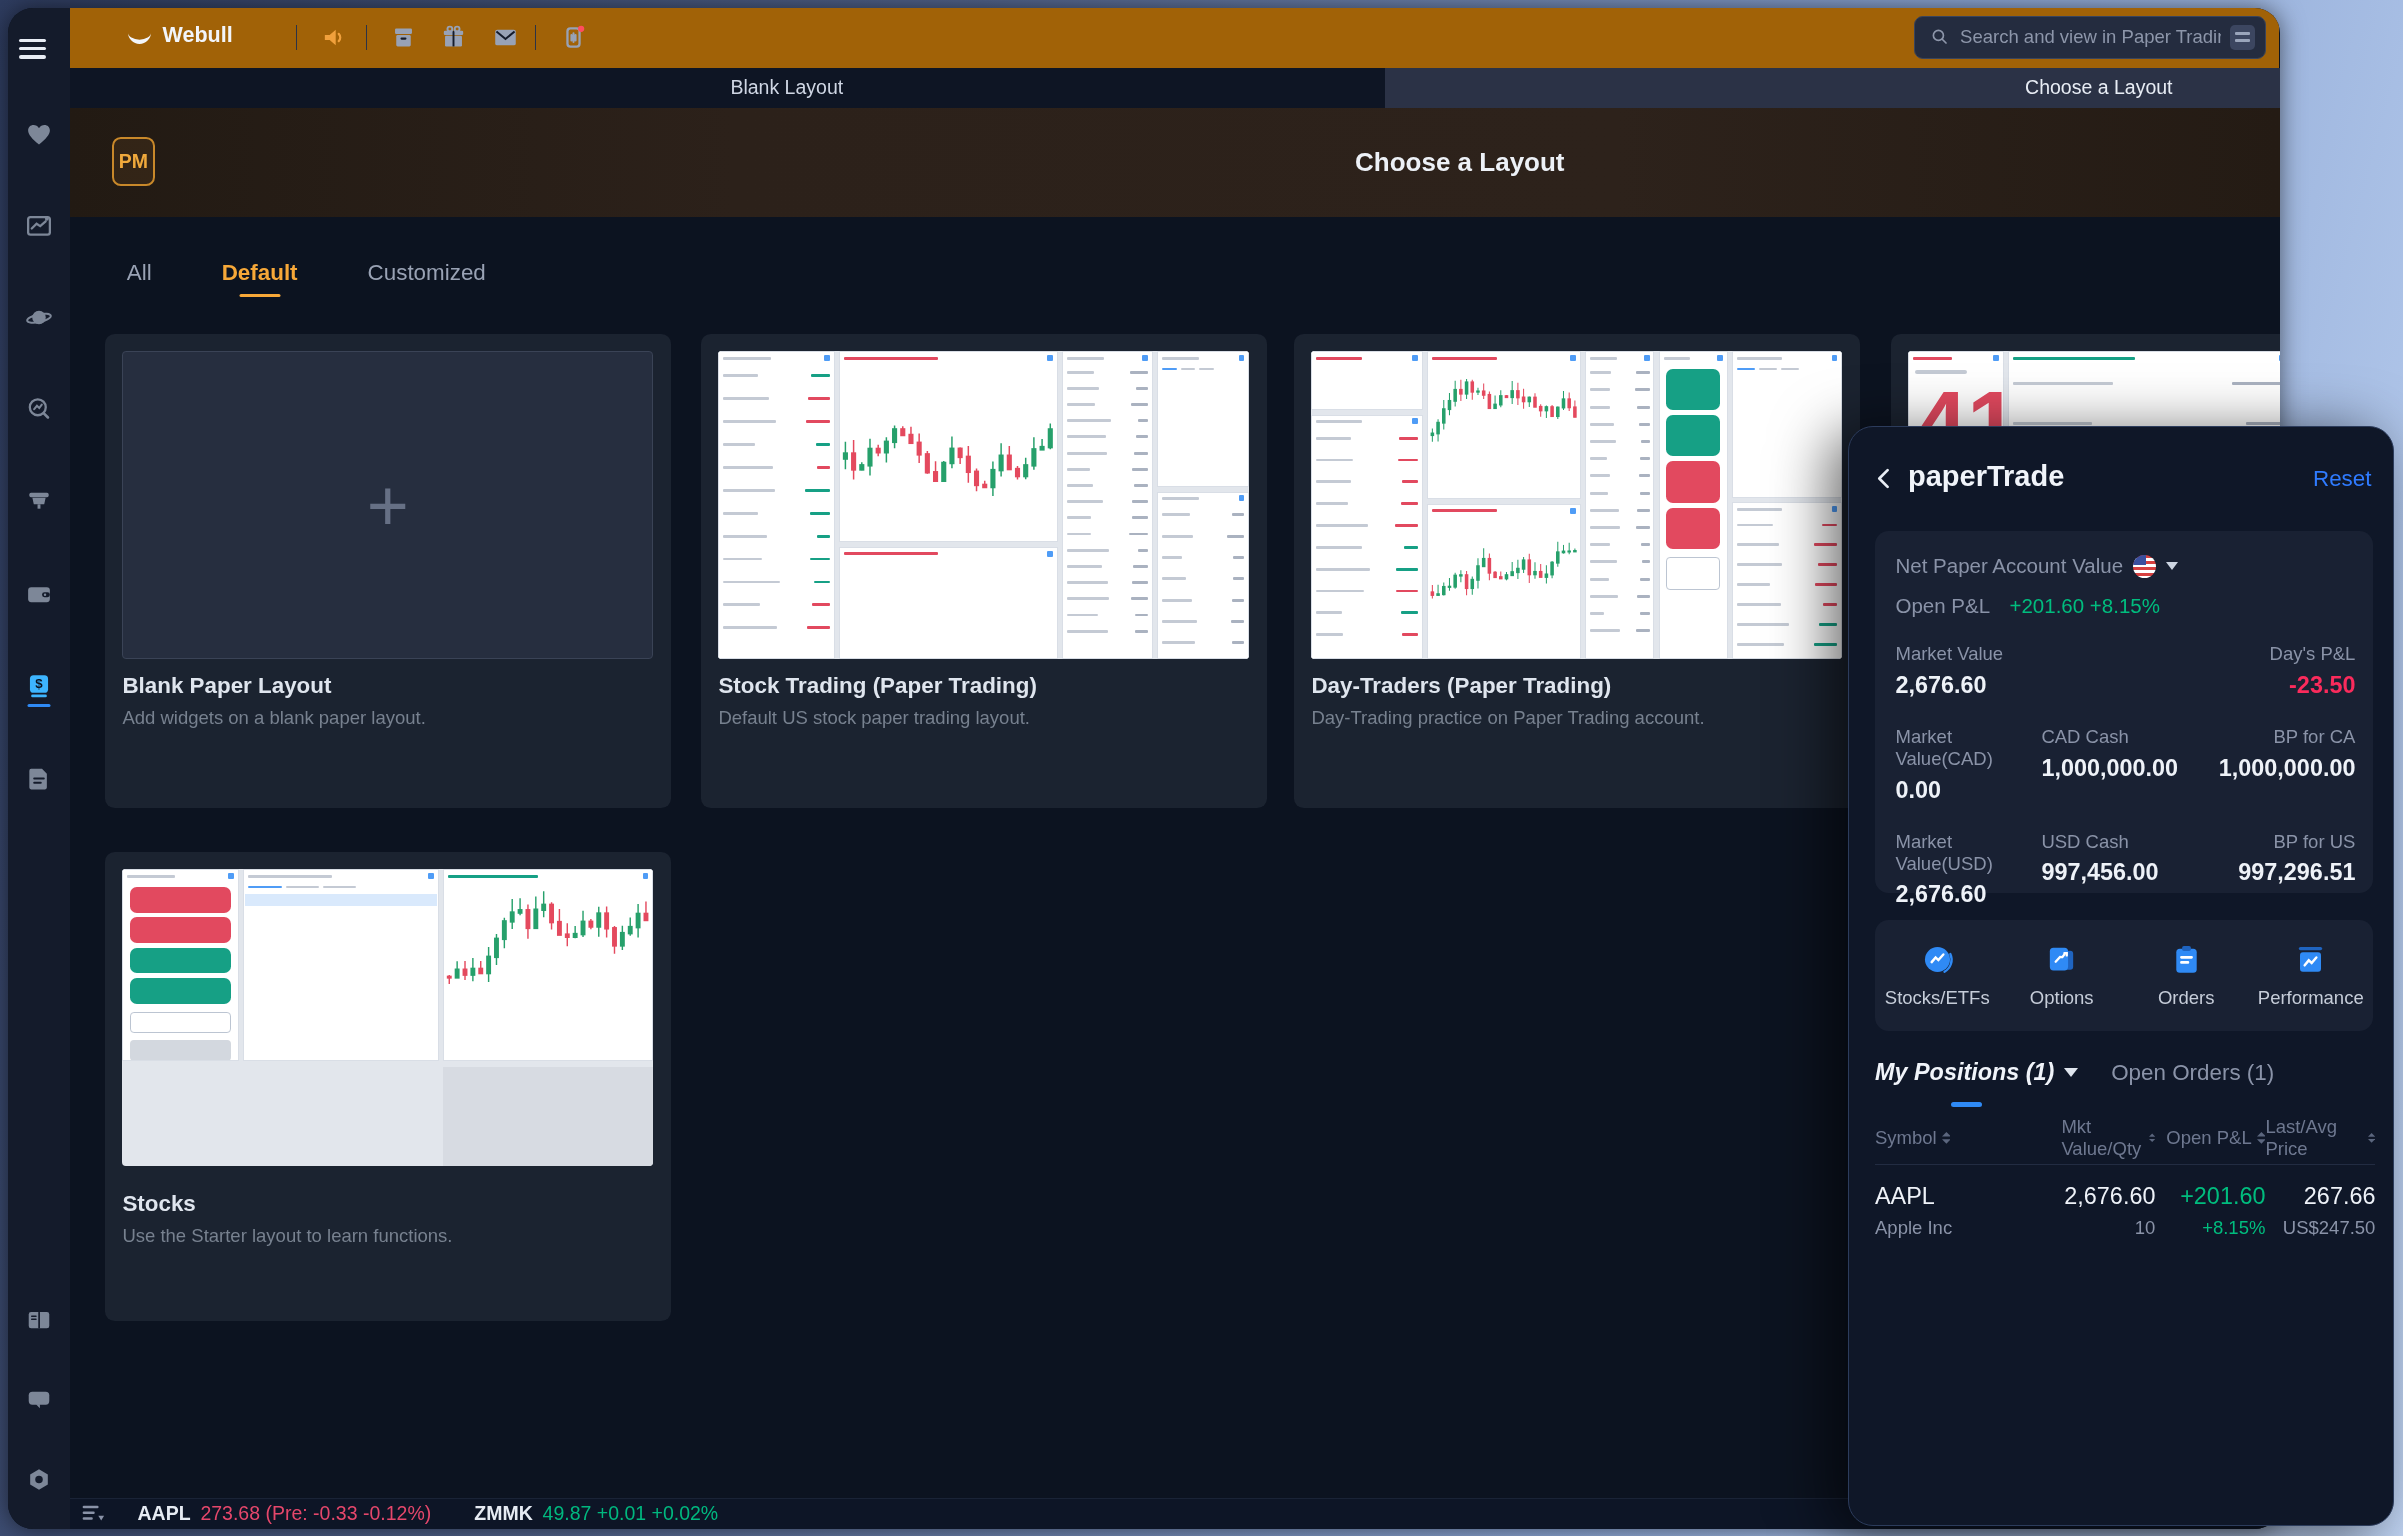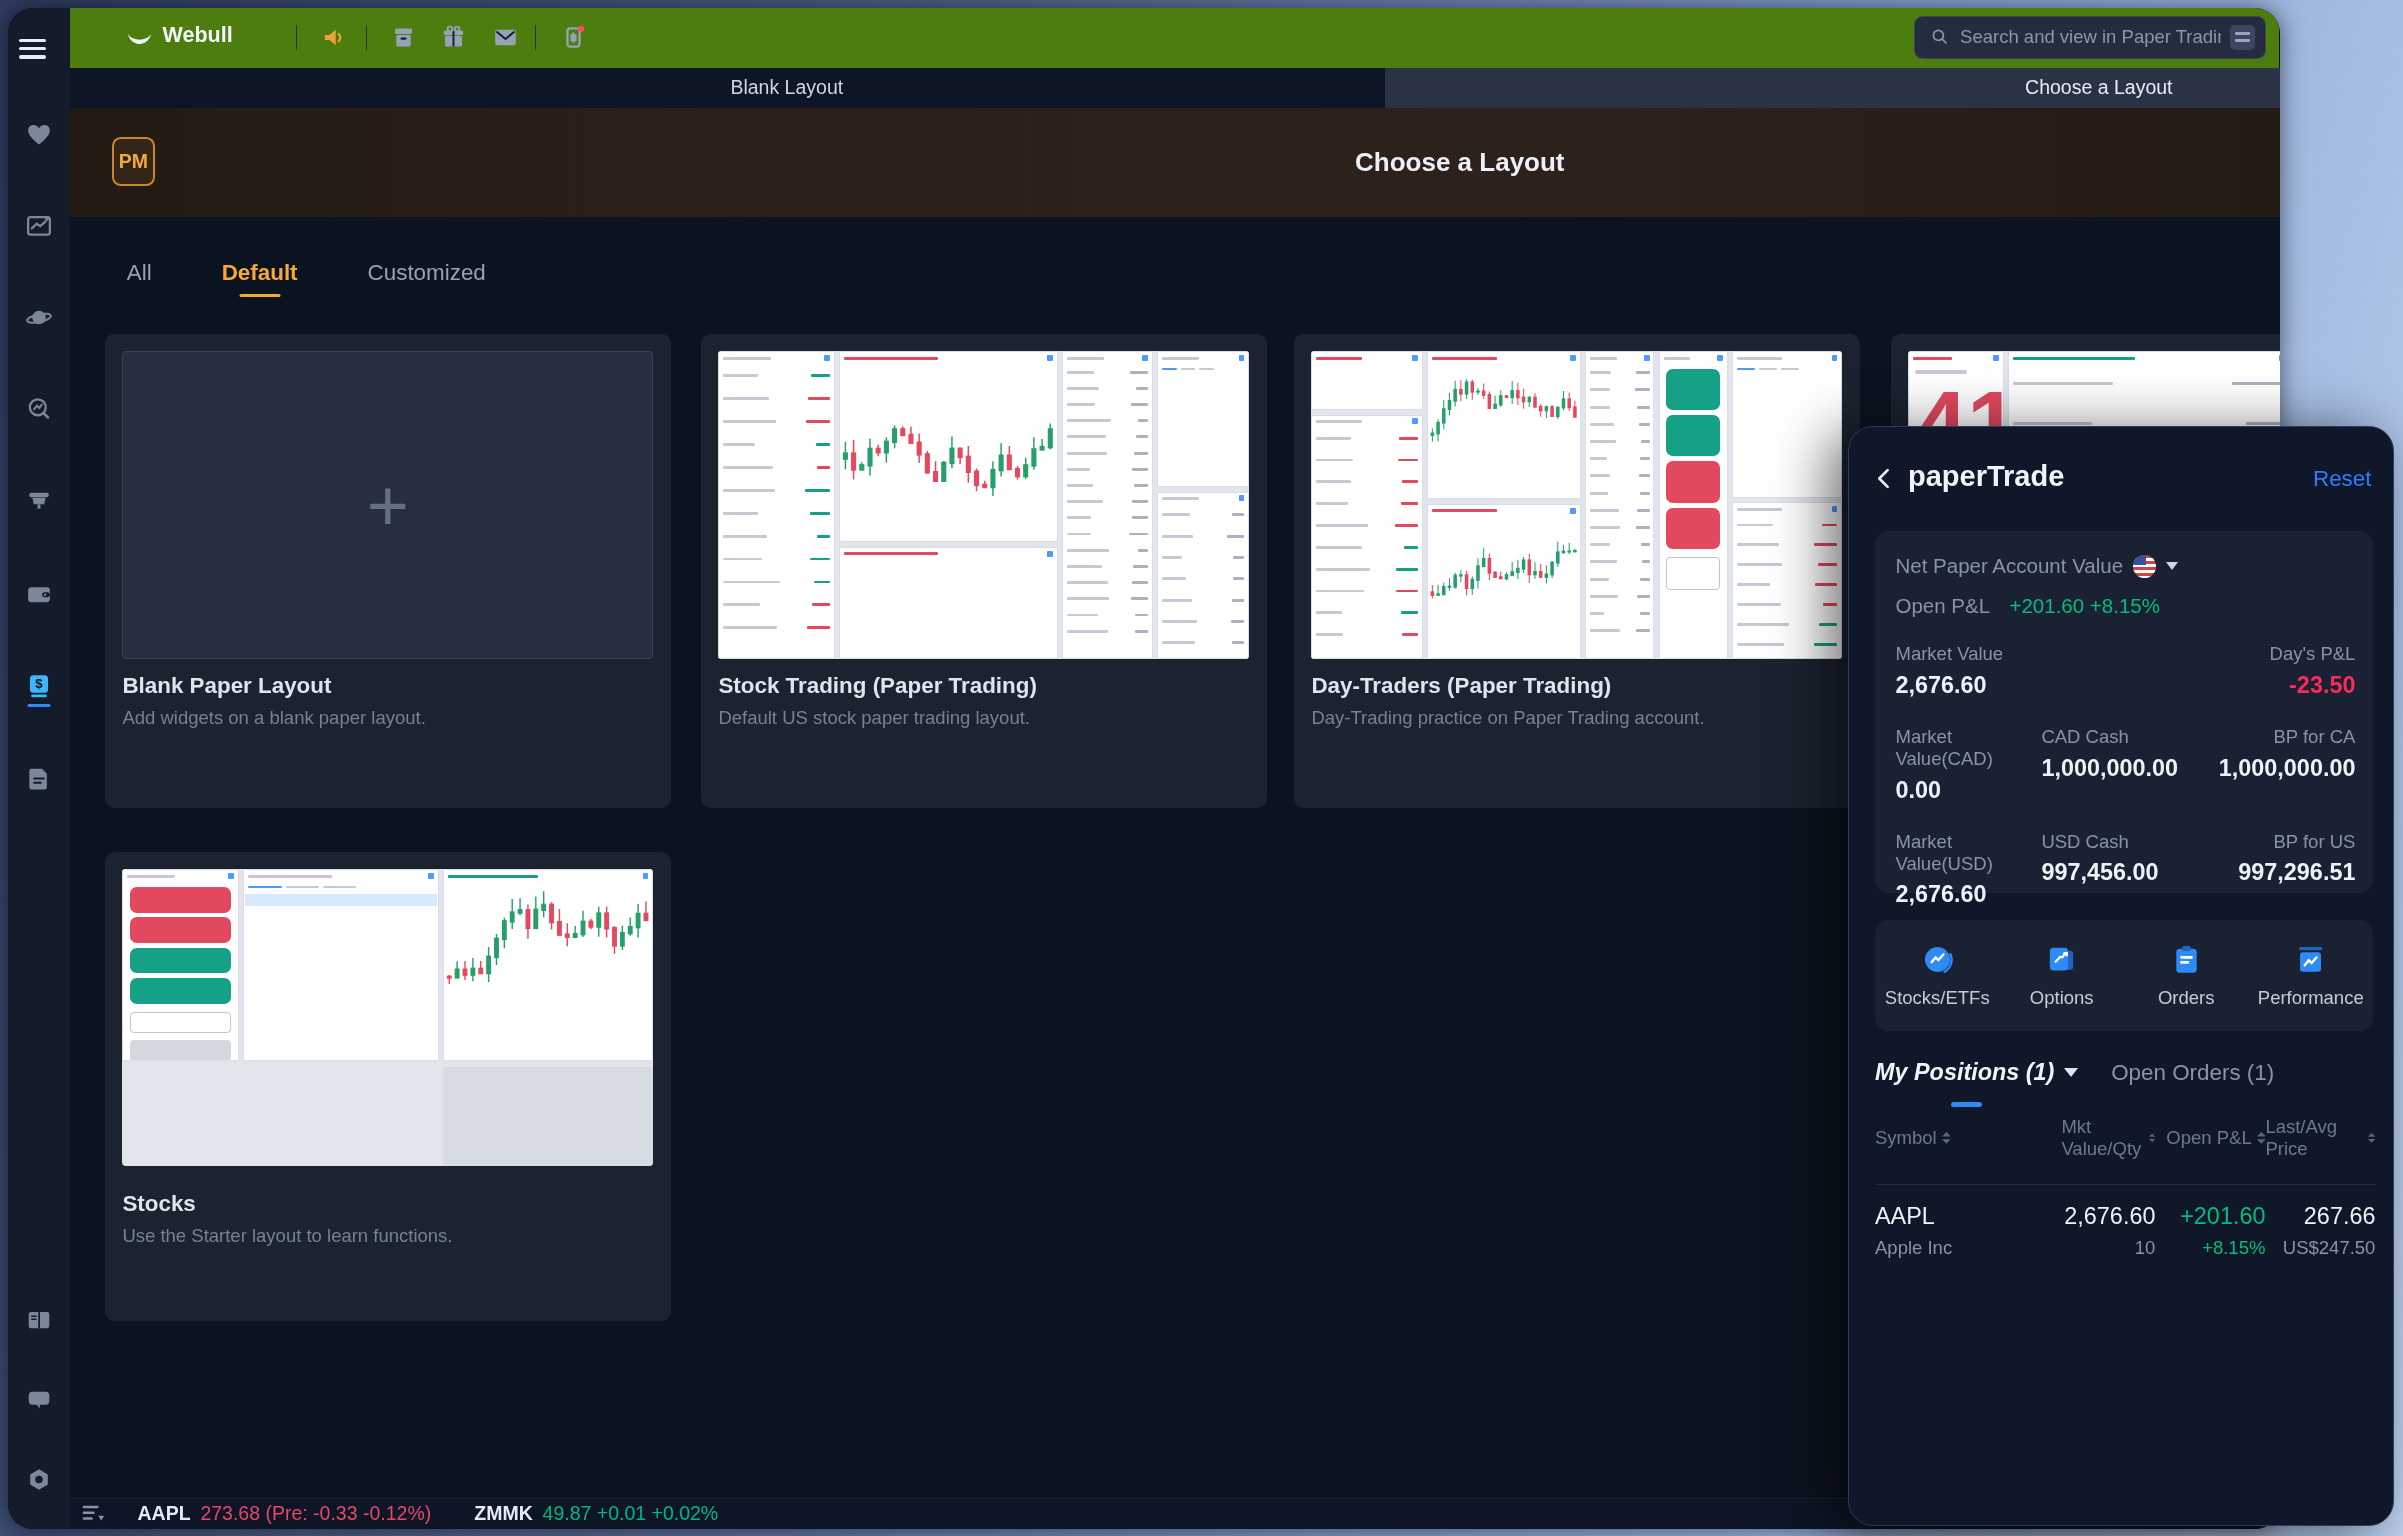--- a/index.html
+++ b/index.html
@@ -11,21 +11,21 @@
     background:#0c1320;overflow:hidden;box-shadow:0 0 25px rgba(0,0,0,.55)}
   
   #sidebar{position:absolute;left:0;top:0;width:62px;height:100%;background:#141b2b;z-index:3}
   .burger{position:absolute;left:11.7px;top:31px;width:27px;height:21.5px;cursor:pointer}
   .burger i{display:block;height:3.4px;background:#e8edf5;border-radius:2px;margin-bottom:4.9px}
   .side-ic{position:absolute;left:50%;transform:translateX(-50%);width:29px;height:29px;color:#7d8798}
   .side-ic svg{width:29px;height:29px;display:block}
   .side-ic.active{color:#3db5ff}
   .side-ic.active::after{content:"";position:absolute;left:2.9px;right:2.9px;bottom:-6.8px;height:2.9px;background:#2f8af5;border-radius:2px}
   
-  #topbar{position:absolute;left:62px;top:0;right:1px;height:60px;background:#4d7c0f}
+  #topbar{position:absolute;left:62px;top:0;right:1px;height:60px;background:#a16207}
   .brand{position:absolute;left:55px;top:13.7px;display:flex;align-items:center;gap:8.8px}
   .brand svg{width:29px;height:29px}
   .brand span{color:#f2f5fa;font-size:21.5px;font-weight:700}
   .tb-ic{position:absolute;top:15.6px;width:29px;height:29px;color:#98a2b6}
   .tb-ic svg{width:29px;height:29px;display:block}
   .tb-div{position:absolute;top:17.6px;width:1px;height:25px;background:#2b3347}
   .search{position:absolute;right:12.7px;top:7.8px;width:352px;height:43px;background:#242c3f;border:1px solid #39445c;
     border-radius:8.8px;display:flex;align-items:center;padding:0 9.8px 0 13.7px;gap:9.8px}
   .search svg{width:21.5px;height:21.5px;flex:0 0 auto}
   .search .ph{color:#8d96aa;font-size:18.5px;flex:1;white-space:nowrap;overflow:hidden}
@@ -104,21 +104,21 @@
     display:grid;grid-template-columns:repeat(4,1fr);align-items:center}
   .action{display:flex;flex-direction:column;align-items:center;gap:9.8px;cursor:pointer}
   .action svg{width:35px;height:35px}
   .action span{color:#c6cdd9;font-size:18.5px}
   .p-tabs{position:absolute;left:26px;top:632px;display:flex;align-items:center;gap:33px}
   .ptab1{display:flex;align-items:center;gap:9.8px;color:#f0f4fa;font-size:23.4px;font-weight:700;font-style:italic;cursor:pointer;position:relative}
   .ptab1 .caret2{width:0;height:0;border-left:7.8px solid transparent;border-right:7.8px solid transparent;border-top:9.8px solid #dfe5ee}
   .ptab1::after{content:"";position:absolute;left:76px;top:43px;width:31px;height:4.9px;border-radius:2.9px;background:#2f8af5}
   .ptab2{color:#8a93a8;font-size:22.4px;cursor:pointer}
   .ptable{position:absolute;left:26px;top:689px;right:17.6px}
-  .phead{display:grid;grid-template-columns:1fr 94px 110px 110px;color:#6e7890;font-size:18.5px;padding-bottom:24px;border-bottom:1px solid #222c42}
+  .phead{display:grid;grid-template-columns:1fr 94px 110px 110px;color:#6e7890;font-size:18.5px;padding-bottom:4px;border-bottom:1px solid #222c42}
   .phead div{display:flex;align-items:center;gap:4.9px}
   .phead div.r{justify-content:flex-end}
   .prow{display:grid;grid-template-columns:1fr 94px 110px 110px;padding-top:17.6px;cursor:pointer}
   .cell{display:flex;flex-direction:column;gap:7.8px}
   .cell.r{align-items:flex-end;text-align:right}
   .cell .m{color:#eef2f8;font-size:23.4px}
   .cell .s{color:#8a93a8;font-size:18.5px}
   .cell.green .m,.cell.green .s{color:#00bd7e}
 </style>
 </head>

